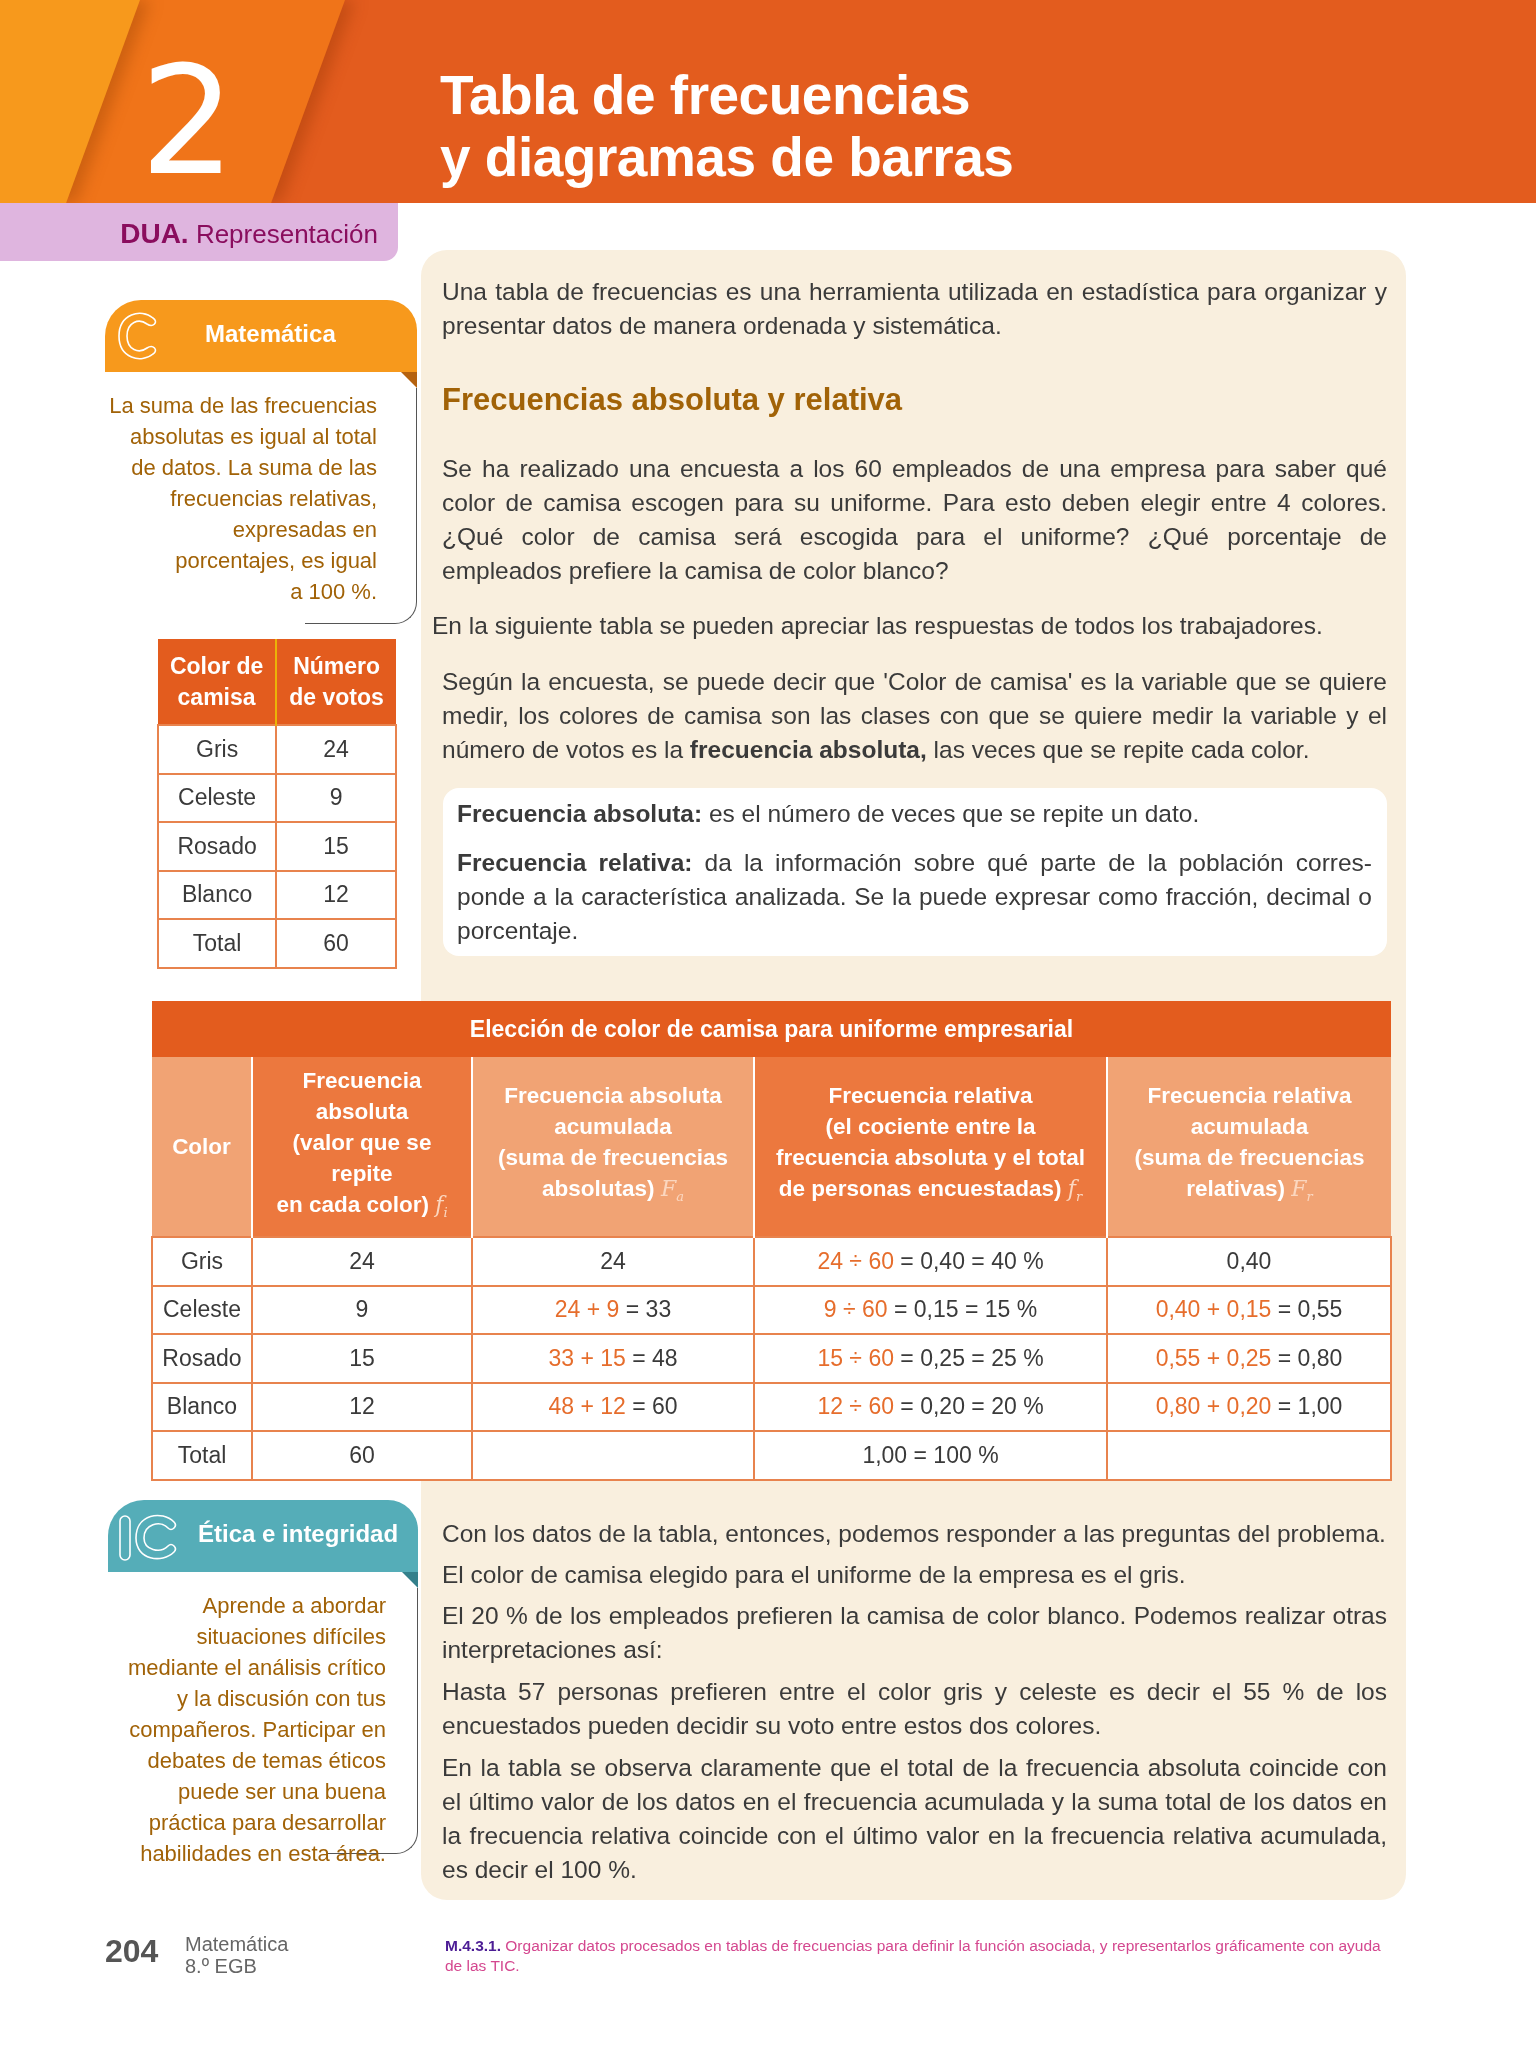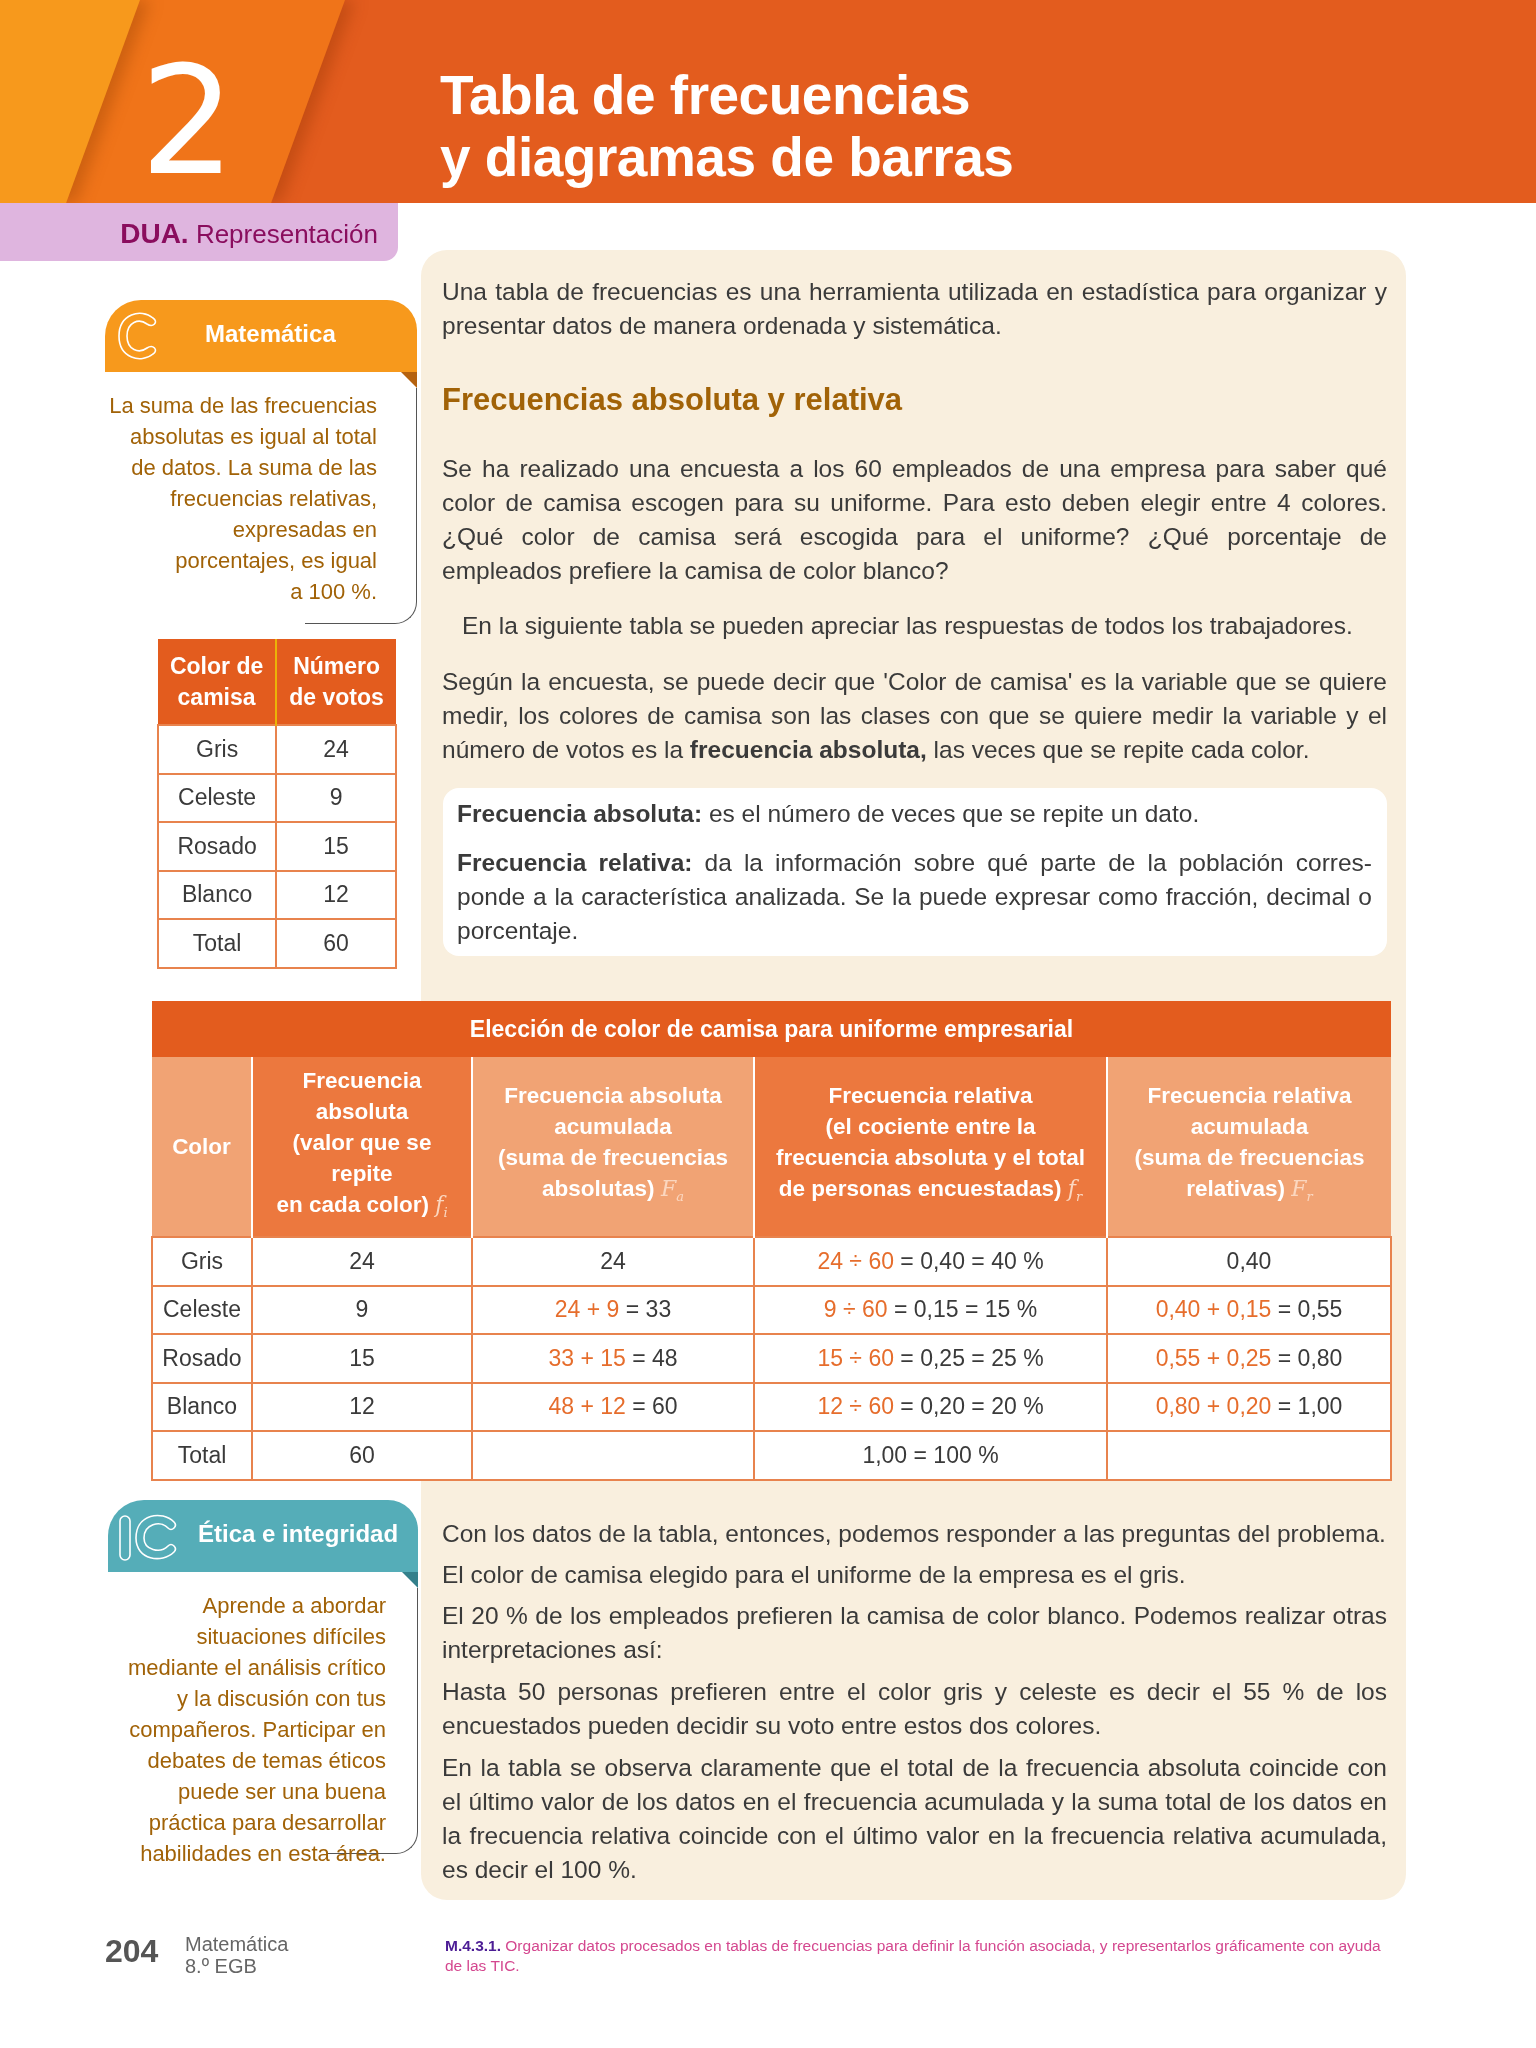--- a/index.html
+++ b/index.html
@@ -132,21 +132,21 @@
     <tr>
         <td>Total</td>
         <td>60</td>
       </tr>
   </tbody>
 </table>
 
 <p class="txt" style="left:442px; top:275px; width:945px;">Una tabla de frecuencias es una herramienta utilizada en estadística para organizar y presentar datos de manera ordenada y sistemática.</p>
 <h2 class="heading" style="left:442px; top:382px;">Frecuencias absoluta y relativa</h2>
 <p class="txt" style="left:442px; top:452px; width:945px;">Se ha realizado una encuesta a los 60 empleados de una empresa para saber qué color de camisa escogen para su uniforme. Para esto deben elegir entre 4 colores. ¿Qué color de camisa será escogida para el uniforme? ¿Qué porcentaje de empleados prefiere la camisa de color blanco?</p>
-<p class="txt" style="left:462px; top:609px; width:945px;">En la siguiente tabla se pueden apreciar las respuestas de todos los trabajadores.</p>
+<p class="txt" style="left:432px; top:609px; width:945px;">En la siguiente tabla se pueden apreciar las respuestas de todos los trabajadores.</p>
 <p class="txt" style="left:442px; top:665px; width:945px;"><span>Según la encuesta, se puede decir que 'Color de camisa' es la variable que se quiere medir, los colores de camisa son las clases con que se quiere medir la variable y el número de votos es la </span><b>frecuencia absoluta,</b><span> las veces que se repite cada color.</span></p>
 
 <div class="defbox"></div>
 <p class="txt" style="left:457px; top:797px; width:915px;"><b>Frecuencia absoluta:</b><span> es el número de veces que se repite un dato.</span></p>
 <p class="txt" style="left:457px; top:846px; width:915px;"><b>Frecuencia relativa:</b><span> da la información sobre qué parte de la población corres-ponde a la característica analizada. Se la puede expresar como fracción, decimal o porcentaje.</span></p>
 
 <table class="big-table">
   <colgroup>
     <col style="width:100px">
       <col style="width:220px">
@@ -247,21 +247,21 @@
     <div>debates de temas éticos</div>
     <div>puede ser una buena</div>
     <div>práctica para desarrollar</div>
     <div>habilidades en esta área.</div>
   </div>
 </div>
 
 <p class="txt" style="left:442px; top:1517px; width:945px;">Con los datos de la tabla, entonces, podemos responder a las preguntas del problema.</p>
 <p class="txt" style="left:442px; top:1558px; width:945px;">El color de camisa elegido para el uniforme de la empresa es el gris.</p>
 <p class="txt" style="left:442px; top:1599px; width:945px;">El 20 % de los empleados prefieren la camisa de color blanco. Podemos realizar otras interpretaciones así:</p>
-<p class="txt" style="left:442px; top:1675px; width:945px;">Hasta 50 personas prefieren entre el color gris y celeste es decir el 55 % de los encuestados pueden decidir su voto entre estos dos colores.</p>
+<p class="txt" style="left:442px; top:1675px; width:945px;">Hasta 57 personas prefieren entre el color gris y celeste es decir el 55 % de los encuestados pueden decidir su voto entre estos dos colores.</p>
 <p class="txt" style="left:442px; top:1751px; width:945px;">En la tabla se observa claramente que el total de la frecuencia absoluta coincide con el último valor de los datos en el frecuencia acumulada y la suma total de los datos en la frecuencia relativa coincide con el último valor en la frecuencia relativa acumulada, es decir el 100 %.</p>
 
 <div class="footer-page">204</div>
 <div class="footer-subj">
   <div>Matemática</div>
   <div>8.º EGB</div>
 </div>
 <div class="footer-skill"><b>M.4.3.1.</b><span> Organizar datos procesados en tablas de frecuencias para definir la función asociada, y representarlos gráficamente con ayuda de las TIC.</span></div>
 
 </body></html>

